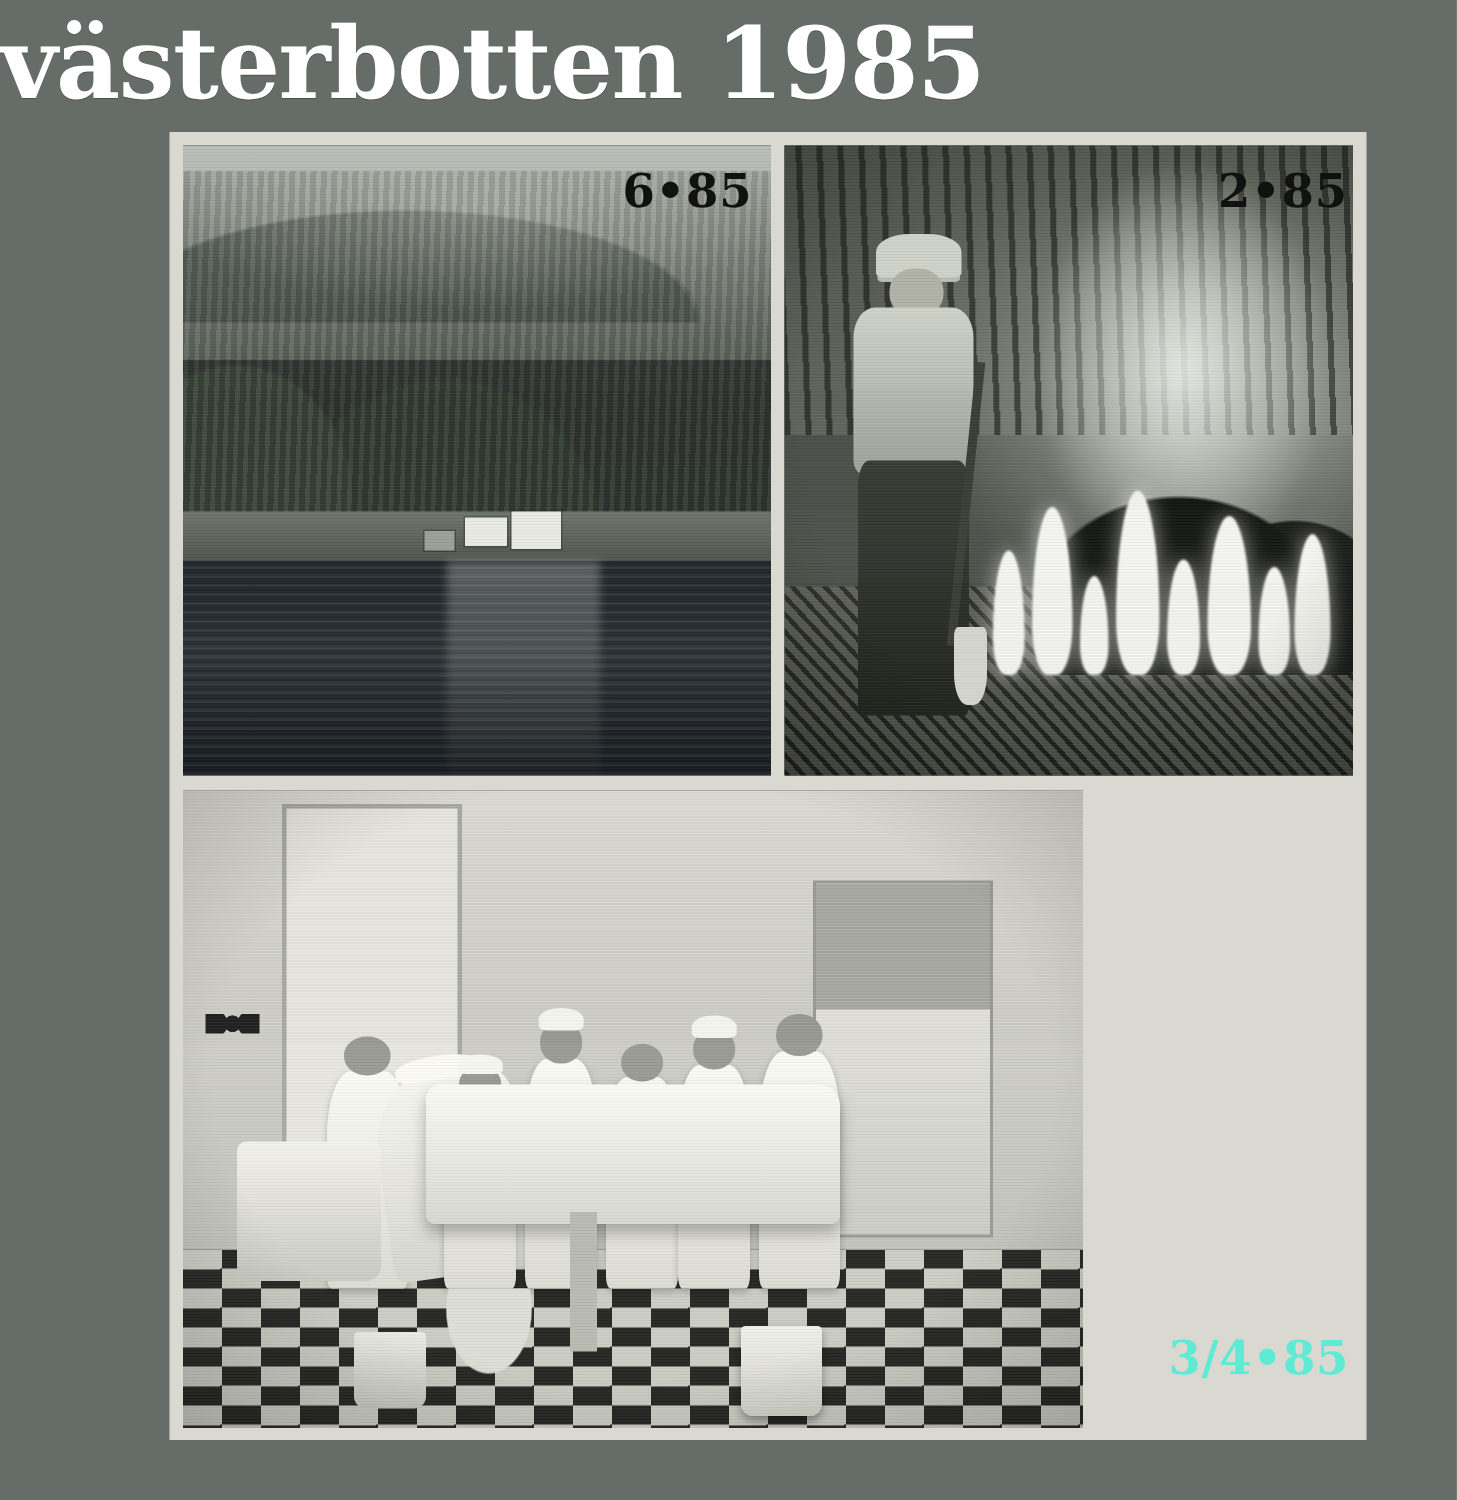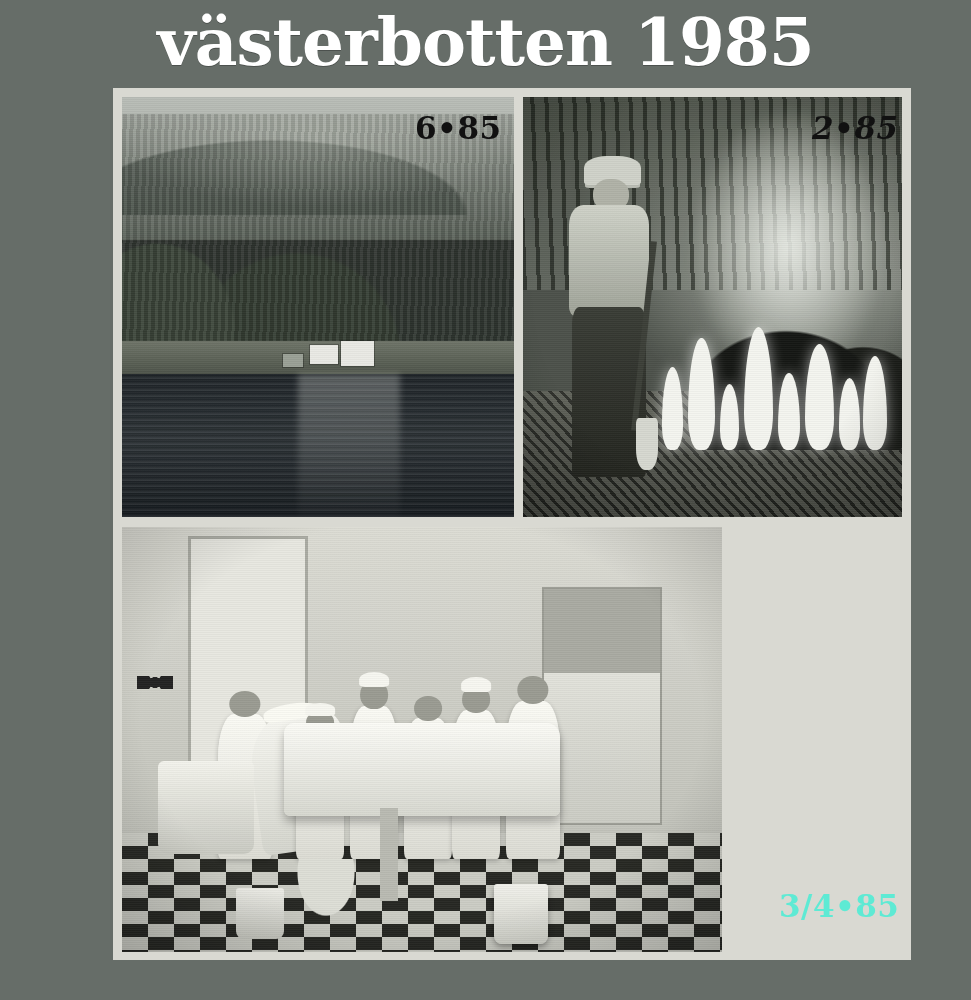--- a/index.html
+++ b/index.html
@@ -19,21 +19,20 @@
     height: 1000px;
     background: #666d68;
     box-sizing: border-box;
   }
   
   .title {
     position: absolute;
     left: 0;
     top: 2px;
     width: 971px;
-    text-align: center;
     color: #ffffff;
     font-family: "DejaVu Serif", serif;
     font-weight: 700;
     font-size: 66px;
     letter-spacing: -1px;
     line-height: 80px;
     text-shadow: 0 1px 0 rgba(0,0,0,0.25);
     white-space: nowrap;
   }
   
@@ -73,21 +72,21 @@
   .issue-label {
     position: absolute;
     color: #111111;
     font-family: "DejaVu Serif", serif;
     font-weight: 700;
     font-size: 31px;
     letter-spacing: 0.5px;
     white-space: nowrap;
   }
   .issue-1 { left: 415px; top: 110px; color: #111; }
-  .issue-2 { left: 812px; top: 110px; color: #111; font-style: italic; }
+  .issue-2 { left: 812px; top: 110px; color: #111; }
   .issue-34 { left: 779px; top: 888px; color: #5eead4; }
 
   
   .ls-sky {
     position: absolute; left: 0; top: 0; width: 100%; height: 34%;
     background: linear-gradient(#b9bdb7, #9aa097);
   }
   .ls-forest {
     position: absolute; left: -4%; top: 4%; width: 108%; height: 58%;
     background:

